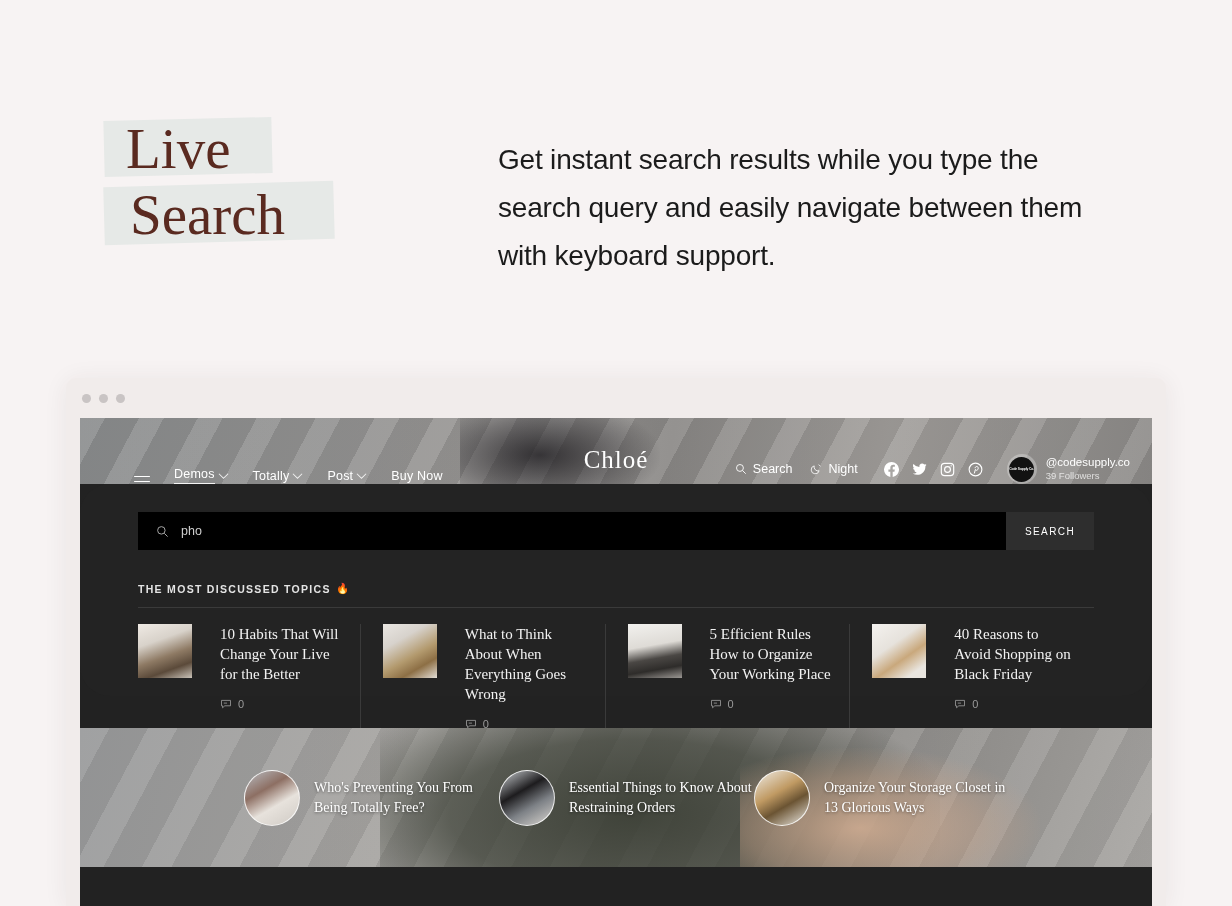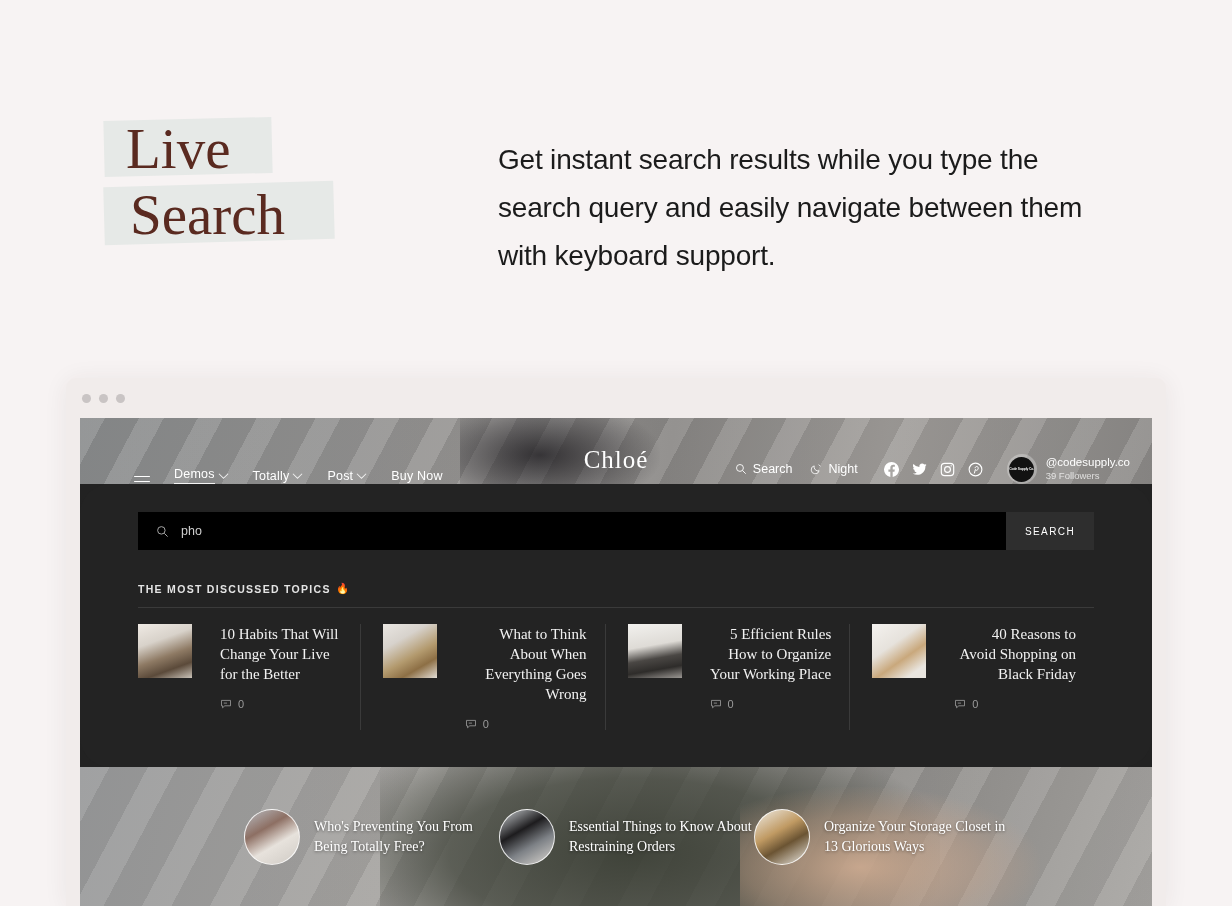--- a/index.html
+++ b/index.html
@@ -230,21 +230,21 @@
     letter-spacing: -0.1px;
   }
   .follow-meta { line-height: 1.35; }
   .follow-handle { color: #fff; font-size: 11.5px; }
   .follow-count { color: rgba(255,255,255,0.72); font-size: 9.5px; }
 
   
   .search-panel {
     background: #232323;
     padding: 28px 58px 0 58px;
-    height: 283px;
+    height: 212px;
     border-radius: 30px;
   }
 
   .search-row {
     display: flex;
     height: 38px;
   }
   .search-field {
     flex: 1;
     background: #000;
@@ -294,21 +294,21 @@
   .topic {
     flex: 1;
     display: flex;
     gap: 28px;
     padding-right: 18px;
     border-right: 1px solid #3a3a3a;
     padding-left: 2px;
   }
   .topic:first-child { padding-left: 0; }
   .topic:last-child { border-right: none; }
-  .topic + .topic { padding-left: 22px; text-align: right; }
+  .topic + .topic { padding-left: 22px; }
 
   .thumb {
     width: 54px; height: 54px;
     flex: none;
     background: #6b6b6b;
     overflow: hidden;
     position: relative;
   }
   .thumb.t1 { background: linear-gradient(160deg,#efeae4 0%,#d8d2ca 32%,#8e7a64 58%,#5b4a3a 78%,#c9c2b8 100%); }
   .thumb.t2 { background: linear-gradient(150deg,#e9e6e2 0%,#d7d2cc 30%,#b39a6e 58%,#8d6f45 76%,#e2ddd6 100%); }
@@ -338,20 +338,21 @@
     background:
       repeating-linear-gradient(118deg,
         rgba(255,255,255,0.055) 0px,
         rgba(255,255,255,0.055) 26px,
         rgba(0,0,0,0.06) 26px,
         rgba(0,0,0,0.06) 60px),
       linear-gradient(105deg, #9b9c9d 0%, #a8a6a3 30%, #8a8885 50%, #8f8d8a 70%, #a9a7a4 100%);
     overflow: hidden;
     display: flex;
     align-items: center;
+    margin-top: 32px;
   }
   .photo-strip::before {
     content:"";
     position:absolute;
     left: 300px; top: -40px;
     width: 560px; height: 230px;
     background: radial-gradient(ellipse at 45% 55%, rgba(58,62,52,0.92) 0%, rgba(64,68,58,0.72) 42%, rgba(120,120,115,0) 74%);
   }
   .photo-strip::after {
     content:"";

